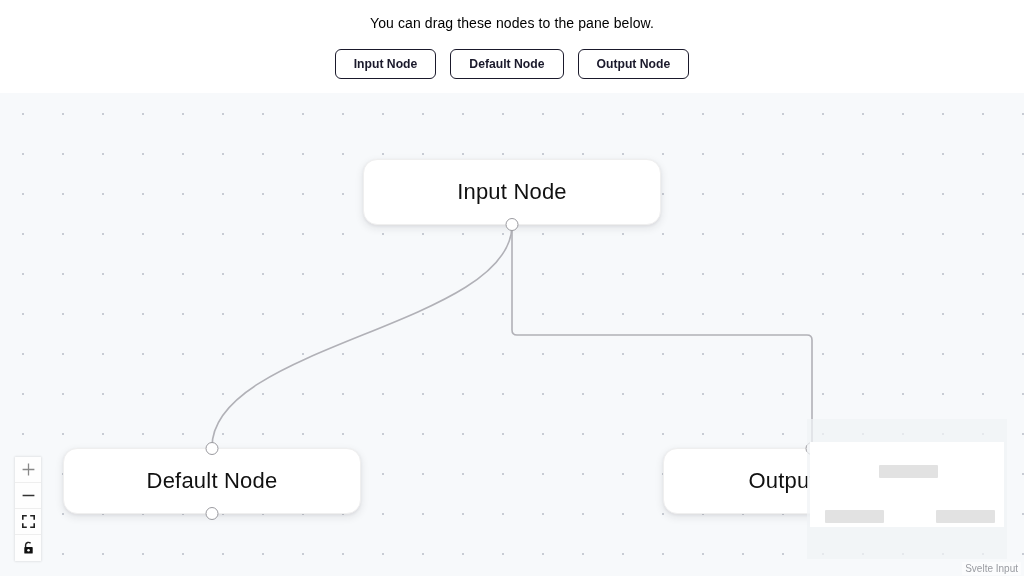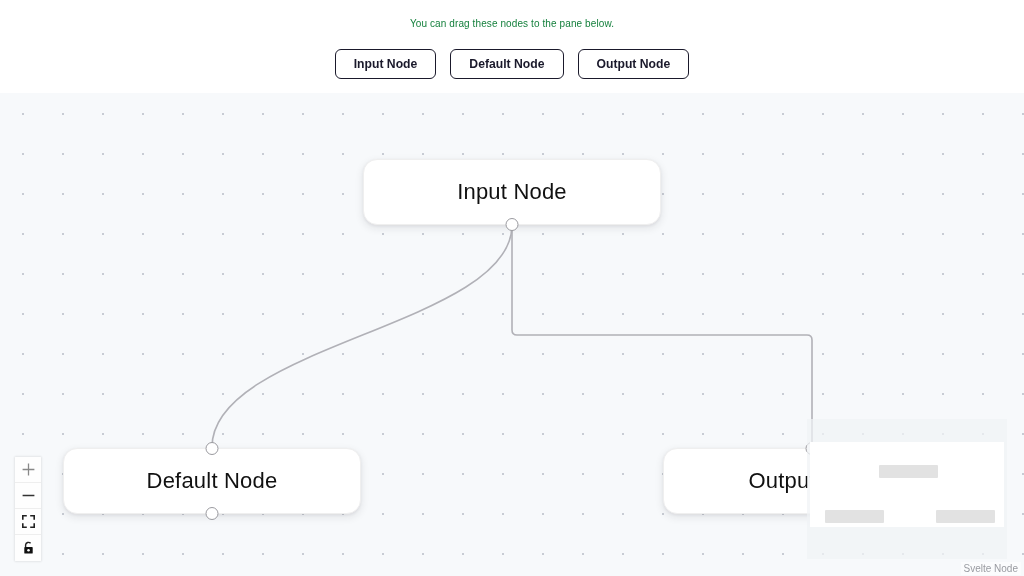--- a/index.html
+++ b/index.html
@@ -28,22 +28,22 @@
     width: 1024px;
     height: 93px;
     background: #ffffff;
     display: flex;
     flex-direction: column;
     align-items: center;
     justify-content: flex-start;
     padding-top: 13px;
   }
   .topbar-description {
-    font-size: 10px;
-    color: #15803d;
+    font-size: 14px;
+    color: #000000;
     line-height: 21px;
     letter-spacing: 0.1px;
     user-select: none;
   }
   .palette {
     display: flex;
     flex-direction: row;
     gap: 14px;
     margin-top: 15px;
   }
@@ -259,16 +259,16 @@
     </div>
 
     <div class="minimap">
       <div class="minimap-mask">
         <div class="minimap-node" style="left:69px; top:23px; width:59px; height:13px;"></div>
         <div class="minimap-node" style="left:15px; top:68px; width:59px; height:13px;"></div>
         <div class="minimap-node" style="left:126px; top:68px; width:59px; height:13px;"></div>
       </div>
     </div>
 
-    <a class="attribution">Svelte Node</a>
+    <a class="attribution">Svelte Input</a>
 
   </div>
 </div>
 
 </body></html>

